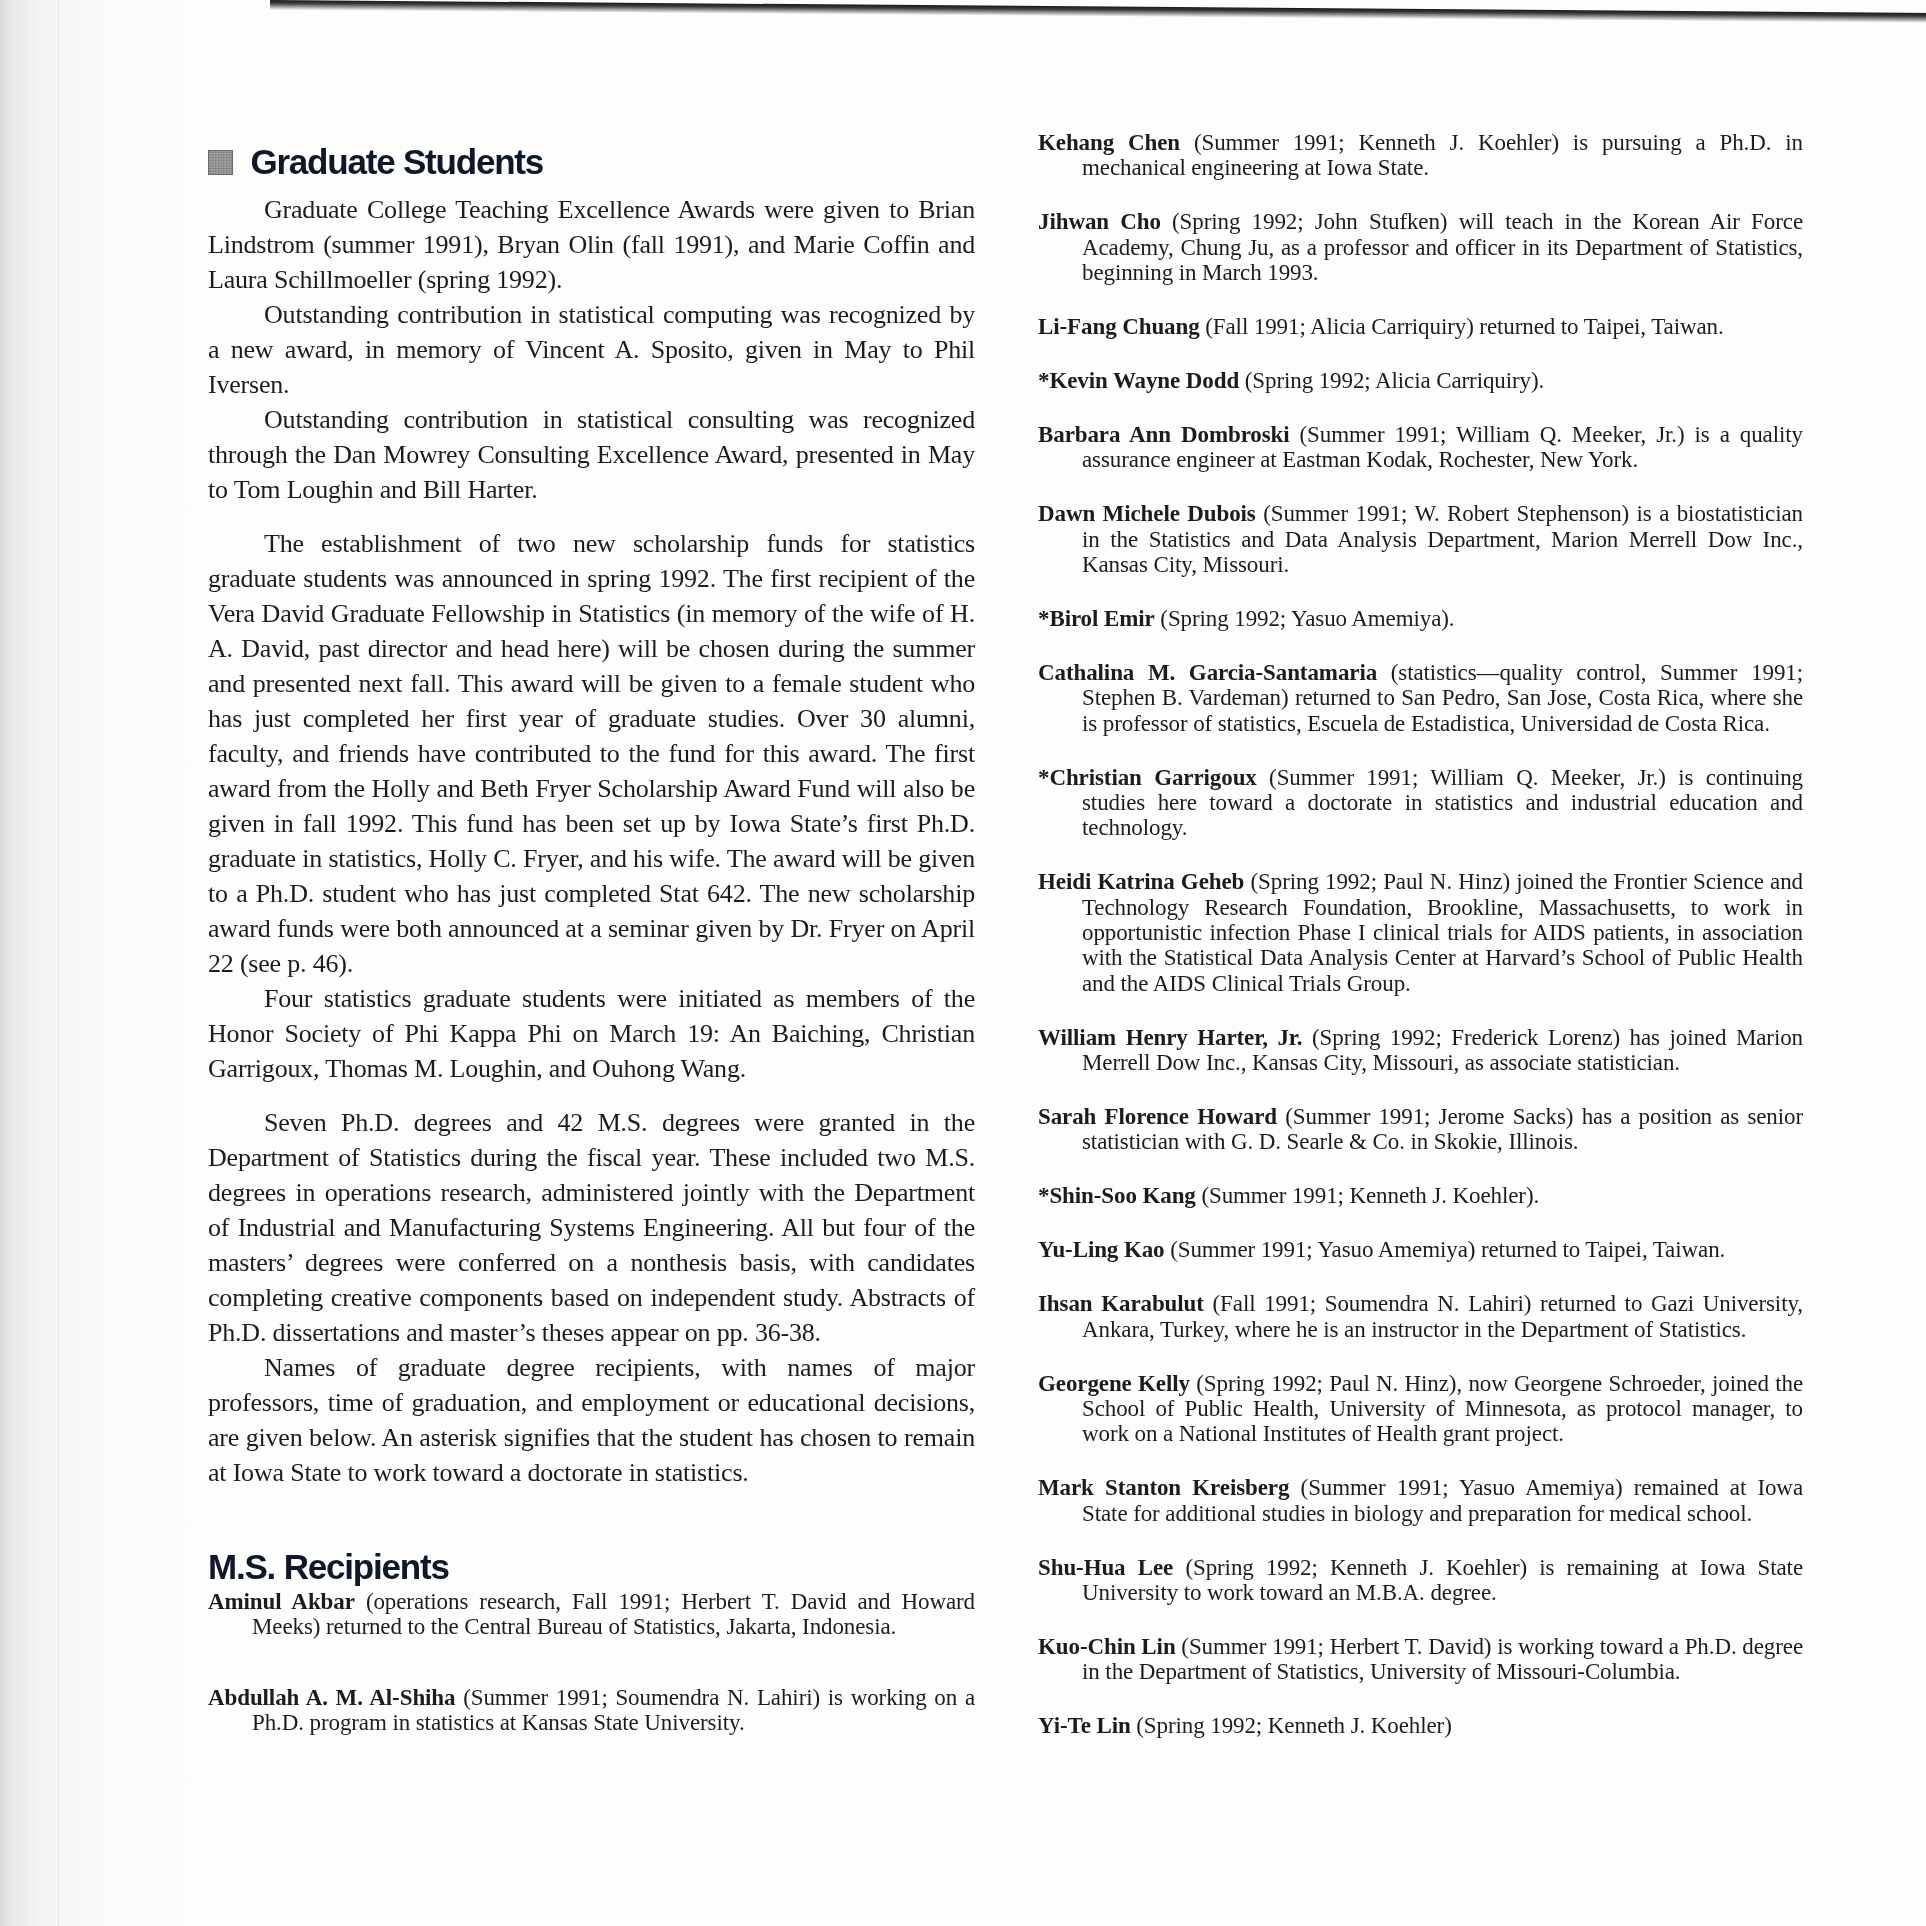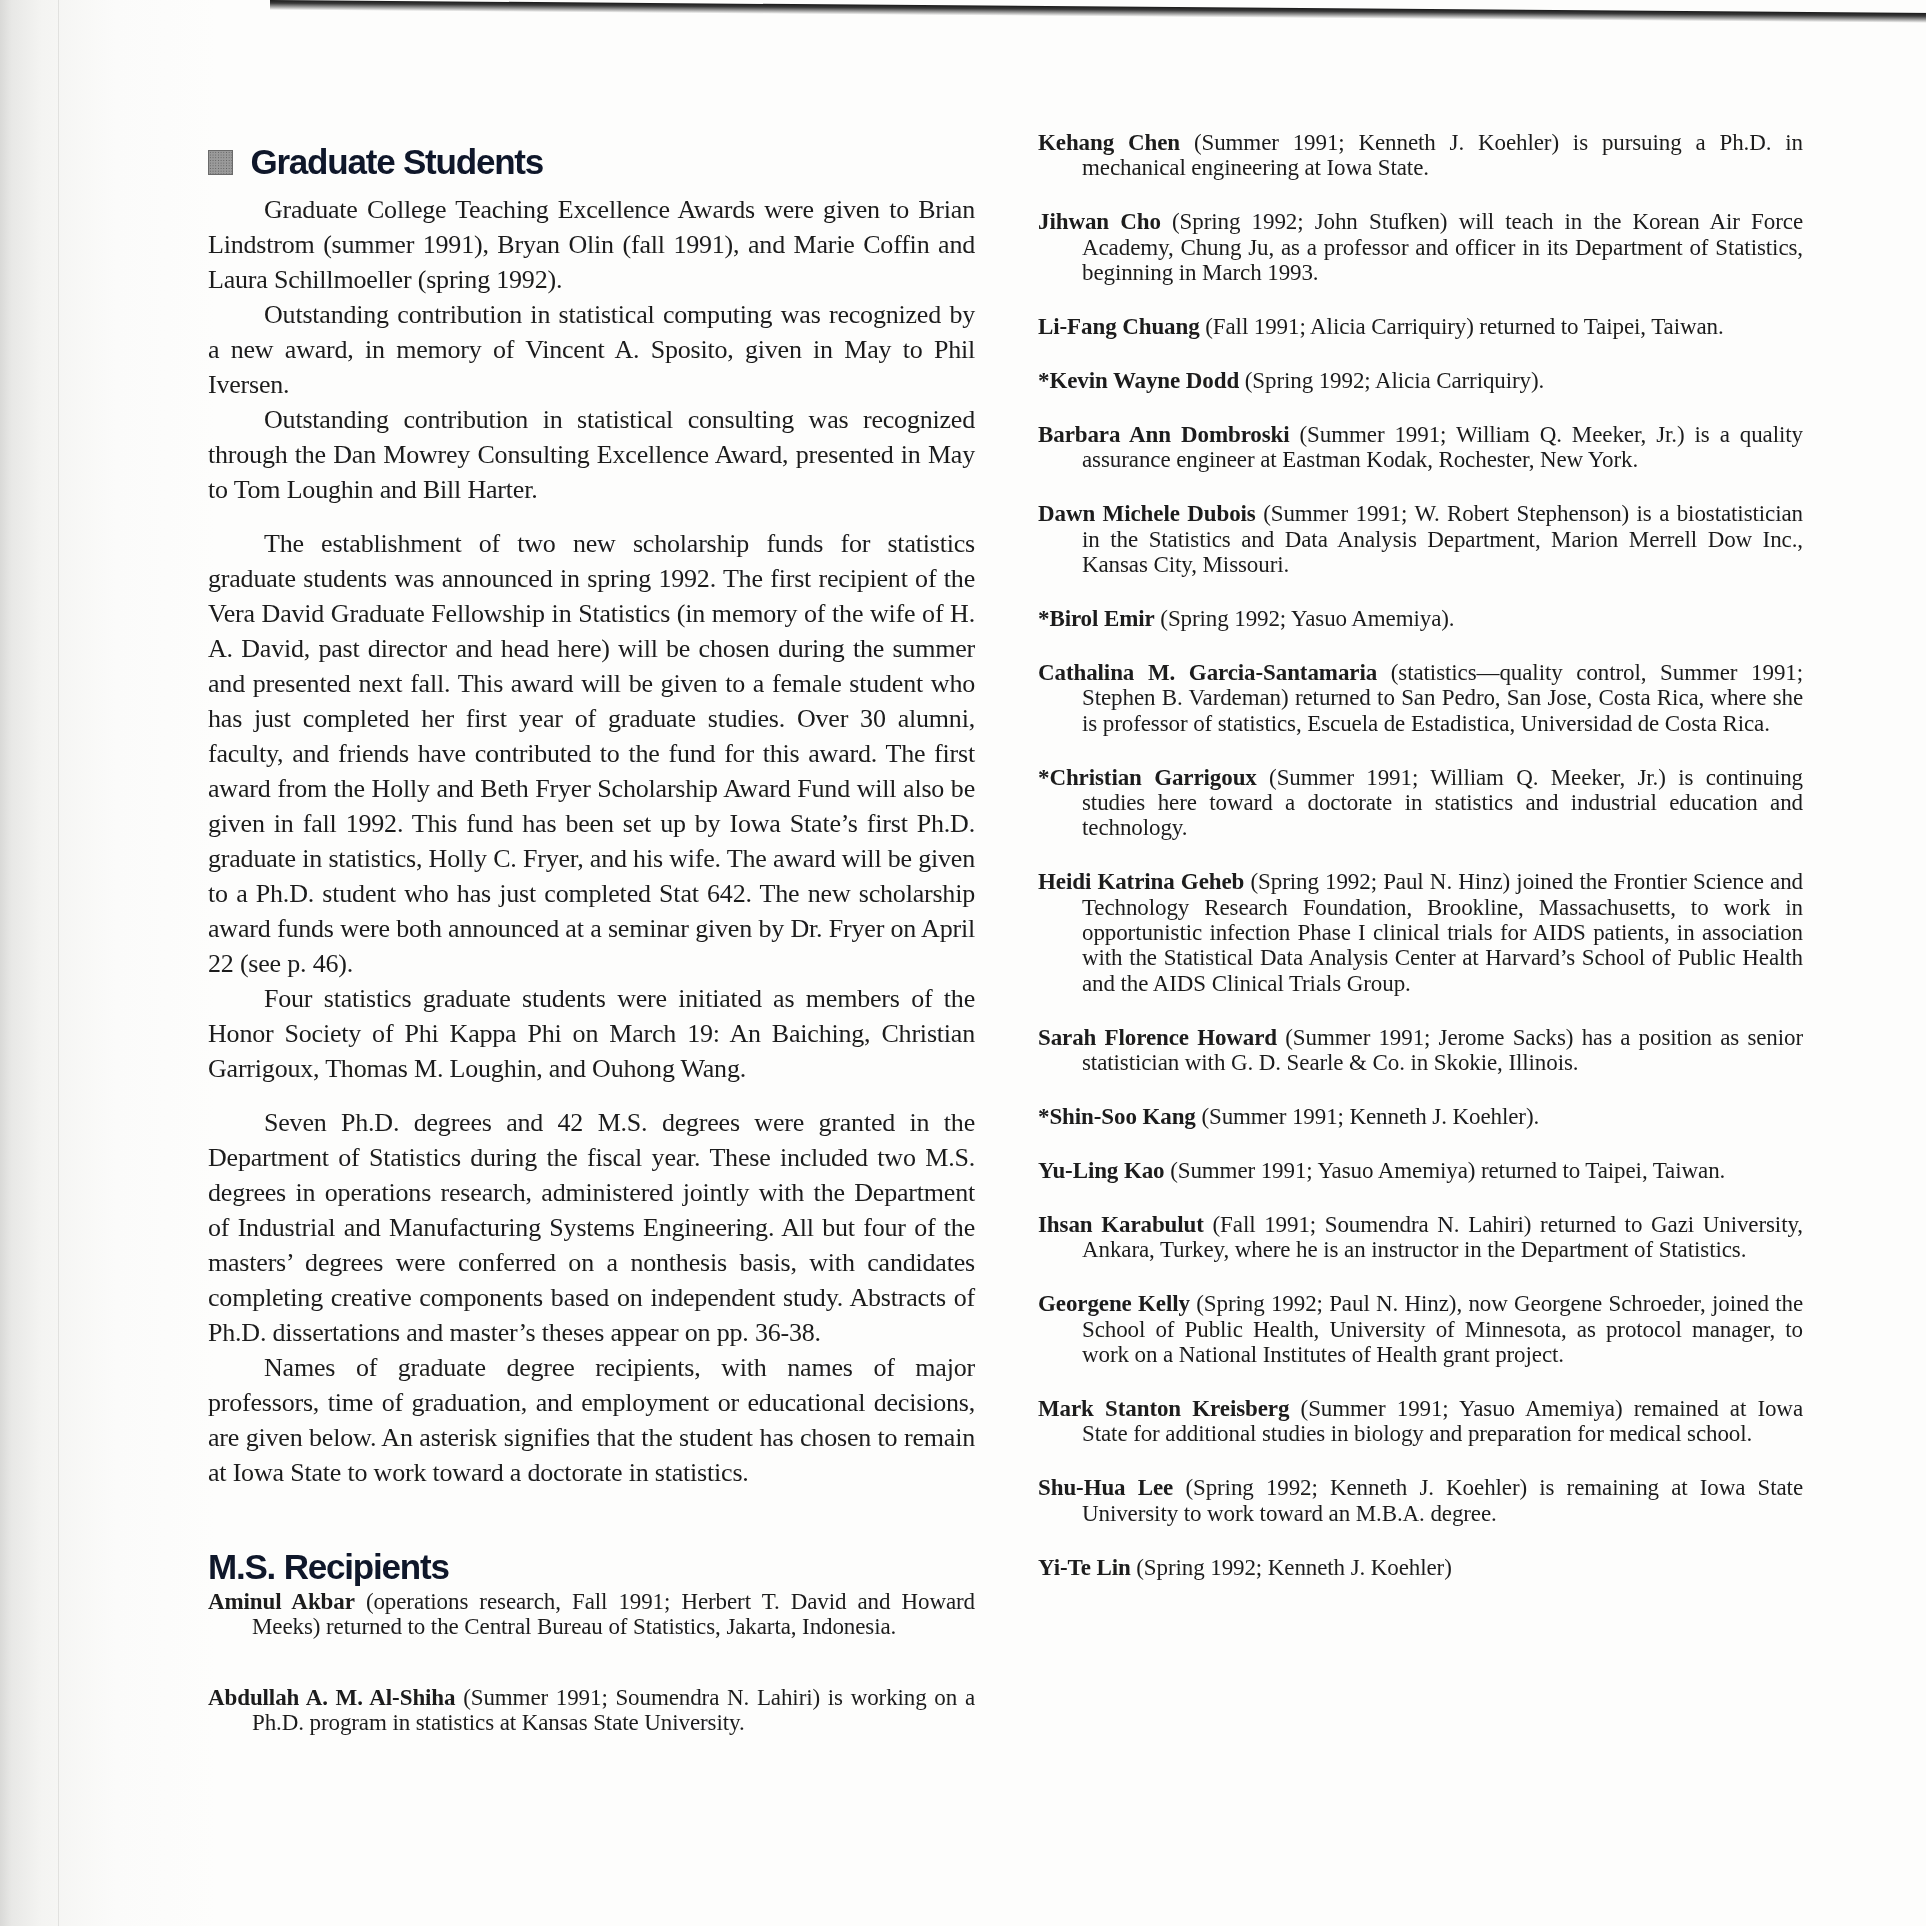--- a/index.html
+++ b/index.html
@@ -84,23 +84,25 @@
       <p class="entry"><span class="name">Kehang Chen</span><span> (Summer 1991; Kenneth J. Koehler) is pursuing a Ph.D. in mechanical engineering at Iowa State.</span></p>
       <p class="entry"><span class="name">Jihwan Cho</span><span> (Spring 1992; John Stufken) will teach in the Korean Air Force Academy, Chung Ju, as a professor and officer in its Department of Statistics, beginning in March 1993.</span></p>
       <p class="entry"><span class="name">Li-Fang Chuang</span><span> (Fall 1991; Alicia Carriquiry) returned to Taipei, Taiwan.</span></p>
       <p class="entry"><span class="name">*Kevin Wayne Dodd</span><span> (Spring 1992; Alicia Carriquiry).</span></p>
       <p class="entry"><span class="name">Barbara Ann Dombroski</span><span> (Summer 1991; William Q. Meeker, Jr.) is a quality assurance engineer at Eastman Kodak, Rochester, New York.</span></p>
       <p class="entry"><span class="name">Dawn Michele Dubois</span><span> (Summer 1991; W. Robert Stephenson) is a biostatistician in the Statistics and Data Analysis Department, Marion Merrell Dow Inc., Kansas City, Missouri.</span></p>
       <p class="entry"><span class="name">*Birol Emir</span><span> (Spring 1992; Yasuo Amemiya).</span></p>
       <p class="entry"><span class="name">Cathalina M. Garcia-Santamaria</span><span> (statistics—quality control, Summer 1991; Stephen B. Vardeman) returned to San Pedro, San Jose, Costa Rica, where she is professor of statistics, Escuela de Estadistica, Universidad de Costa Rica.</span></p>
       <p class="entry"><span class="name">*Christian Garrigoux</span><span> (Summer 1991; William Q. Meeker, Jr.) is continuing studies here toward a doctorate in statistics and industrial education and technology.</span></p>
       <p class="entry"><span class="name">Heidi Katrina Geheb</span><span> (Spring 1992; Paul N. Hinz) joined the Frontier Science and Technology Research Foundation, Brookline, Massachusetts, to work in opportunistic infection Phase I clinical trials for AIDS patients, in association with the Statistical Data Analysis Center at Harvard’s School of Public Health and the AIDS Clinical Trials Group.</span></p>
+      <p class="entry"><span class="name">William Henry Harter, Jr.</span><span> (Spring 1992; Frederick Lorenz) has joined Marion Merrell Dow Inc., Kansas City, Missouri, as associate statistician.</span></p>
       <p class="entry"><span class="name">Sarah Florence Howard</span><span> (Summer 1991; Jerome Sacks) has a position as senior statistician with G. D. Searle &amp; Co. in Skokie, Illinois.</span></p>
       <p class="entry"><span class="name">*Shin-Soo Kang</span><span> (Summer 1991; Kenneth J. Koehler).</span></p>
       <p class="entry"><span class="name">Yu-Ling Kao</span><span> (Summer 1991; Yasuo Amemiya) returned to Taipei, Taiwan.</span></p>
       <p class="entry"><span class="name">Ihsan Karabulut</span><span> (Fall 1991; Soumendra N. Lahiri) returned to Gazi University, Ankara, Turkey, where he is an instructor in the Department of Statistics.</span></p>
       <p class="entry"><span class="name">Georgene Kelly</span><span> (Spring 1992; Paul N. Hinz), now Georgene Schroeder, joined the School of Public Health, University of Minnesota, as protocol manager, to work on a National Institutes of Health grant project.</span></p>
       <p class="entry"><span class="name">Mark Stanton Kreisberg</span><span> (Summer 1991; Yasuo Amemiya) remained at Iowa State for additional studies in biology and preparation for medical school.</span></p>
       <p class="entry"><span class="name">Shu-Hua Lee</span><span> (Spring 1992; Kenneth J. Koehler) is remaining at Iowa State University to work toward an M.B.A. degree.</span></p>
+      <p class="entry"><span class="name">Kuo-Chin Lin</span><span> (Summer 1991; Herbert T. David) is working toward a Ph.D. degree in the Department of Statistics, University of Missouri-Columbia.</span></p>
       <p class="entry"><span class="name">Yi-Te Lin</span><span> (Spring 1992; Kenneth J. Koehler)</span></p>
     </div>
 </div>
 
 
 </body></html>

